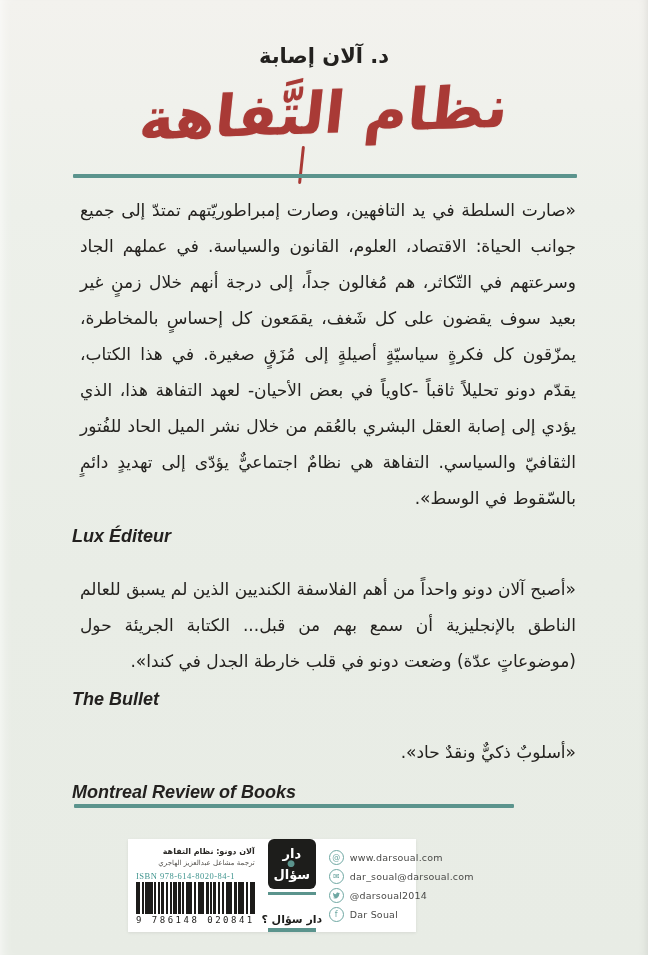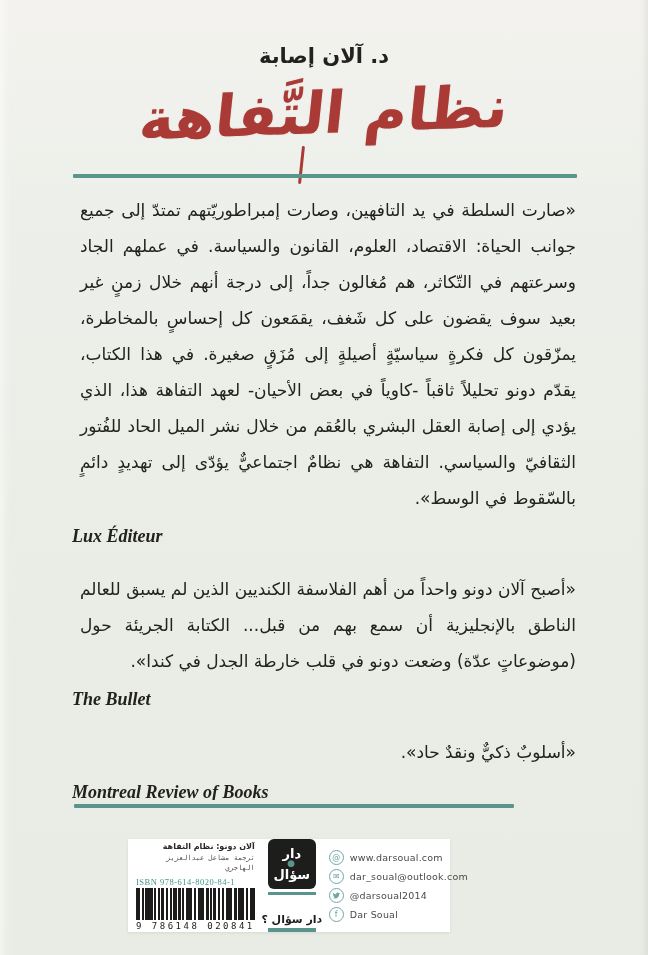--- a/index.html
+++ b/index.html
@@ -44,38 +44,38 @@
     overflow:hidden;
   }
   .quote{
     direction:rtl;text-align:justify;
     font-size:17px;line-height:2.12;color:#24221f;
     margin:0 0 10px 8px;
   }
   .quote.short{text-align:right;margin-top:22px;margin-bottom:12px;}
   .source{
     direction:ltr;text-align:left;
-    font-family:Liberation Serif, serif;
+    font-family:Liberation Sans, sans-serif;
     font-style:italic;font-weight:bold;
     font-size:18px;color:#23211f;
     margin:2px 0 24px 0;
   }
   .source.last{margin-bottom:0;}
   
   .footer-box{
-    position:absolute;left:128px;top:839px;width:322px;height:93px;
+    position:absolute;left:128px;top:839px;width:288px;height:93px;
     background:#ffffff;
     box-shadow:0 1px 3px rgba(0,0,0,.08);
     display:flex;align-items:center;
     padding:4px 8px;box-sizing:border-box;gap:9px;
   }
   .barcode-block{width:152px;display:flex;flex-direction:column;align-items:stretch;}
   .meta{direction:rtl;text-align:right;margin-bottom:3px;}
   .meta-title{font-size:8px;font-weight:bold;color:#2a2825;line-height:1.5;}
-  .meta-translator{font-size:7px;color:#55524e;line-height:1.5;font-family:Liberation Mono, monospace;}
+  .meta-translator{font-size:7px;color:#55524e;line-height:1.5;}
   .isbn{
     font-family:Liberation Serif, serif;
     font-size:8.5px;color:#3f948e;letter-spacing:.5px;
     margin-bottom:1px;white-space:nowrap;
   }
   .bars{
     height:32px;background-color:#fff;
     background-image:
       repeating-linear-gradient(90deg,#1c1b19 0 2px,transparent 2px 4px),
       repeating-linear-gradient(90deg,#1c1b19 0 1px,transparent 1px 7px),
@@ -161,21 +161,21 @@
       <div class="contact-row">
         <span class="contact-icon">
             <span>@</span>
           </span>
         <span class="contact-text">www.darsoual.com</span>
       </div>
       <div class="contact-row">
         <span class="contact-icon">
             <span>✉</span>
           </span>
-        <span class="contact-text">dar_soual@outlook.com</span>
+        <span class="contact-text">dar_soual@darsoual.com</span>
       </div>
       <div class="contact-row">
         <span class="contact-icon">
           <svg viewBox="0 0 24 24">
               <path d="M23 5c-.8.4-1.7.6-2.6.8a4.5 4.5 0 0 0-7.7 4.1A12.8 12.8 0 0 1 3.4 5.2a4.5 4.5 0 0 0 1.4 6 4.4 4.4 0 0 1-2-.5v.1a4.5 4.5 0 0 0 3.6 4.4 4.6 4.6 0 0 1-2 .1 4.5 4.5 0 0 0 4.2 3.1A9 9 0 0 1 2 20.5a12.7 12.7 0 0 0 6.9 2c8.3 0 12.8-6.9 12.8-12.8v-.6c.9-.6 1.6-1.4 2.2-2.3-.8.4-1.7.6-2.6.7a4.5 4.5 0 0 0 2-2.5z"></path>
             </svg>
         </span>
         <span class="contact-text">@darsoual2014</span>
       </div>
       <div class="contact-row">

